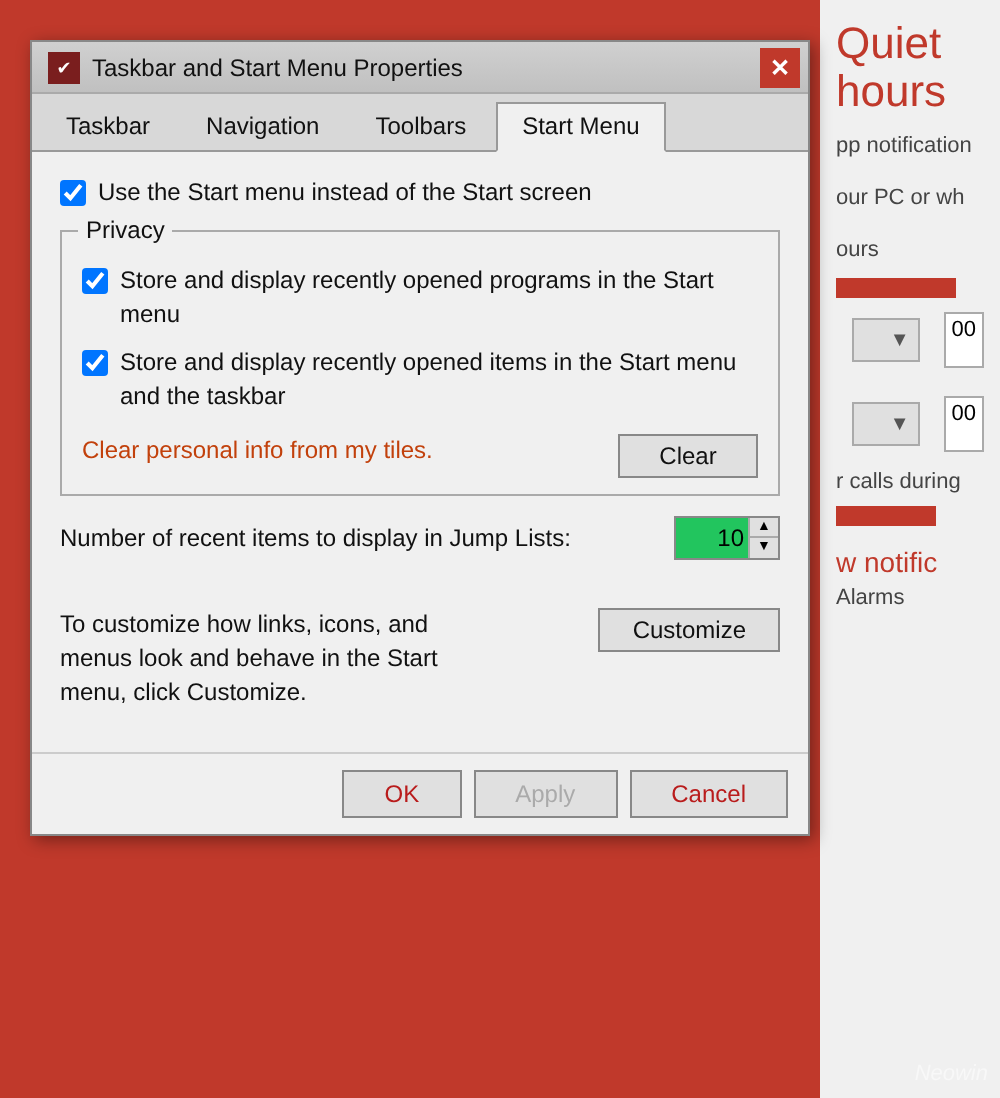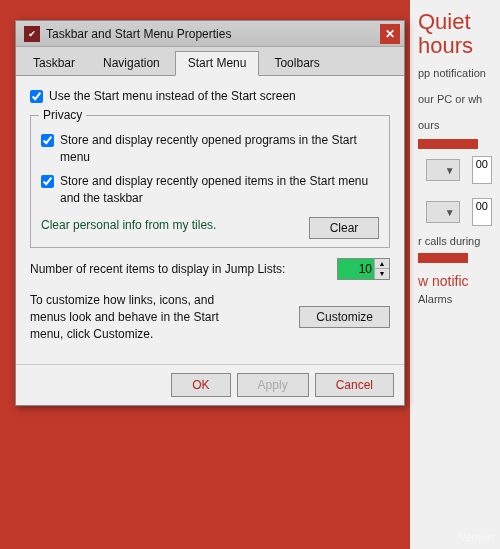--- a/index.html
+++ b/index.html
@@ -192,21 +192,21 @@
 
     .clear-section {
       display: flex;
       align-items: flex-start;
       justify-content: space-between;
       margin-top: 10px;
       padding: 0 0;
     }
     .clear-label {
       font-size: 12px;
-      color: #14532d;
+      color: #c2410c;
       max-width: 200px;
       line-height: 1.4;
     }
     .btn {
       background: #e0e0e0;
       border: 1px solid #888;
       padding: 3px 16px;
       font-size: 12px;
       cursor: pointer;
       color: #111;
@@ -252,23 +252,23 @@
       line-height: 1;
       display: flex;
       align-items: center;
       justify-content: center;
       padding: 0;
     }
     .spin-up { border-bottom: 1px solid #aaa; }
 
     .customize-section {
       display: flex;
-      align-items: center;
+      align-items: flex-start;
       justify-content: space-between;
-      margin-top: 12px;
+      margin-top: 24px;
     }
     .customize-label {
       font-size: 12px;
       color: #111;
       max-width: 200px;
       line-height: 1.4;
     }
 
     .dialog-footer {
       display: flex;
@@ -340,22 +340,22 @@
         <span style="color:white;font-size:9px;">✔</span>
       </div>
       <span class="dialog-title">Taskbar and Start Menu Properties</span>
     </div>
     <button class="close-btn">✕</button>
   </div>
 
   <div class="tabs">
     <div class="tab">Taskbar</div>
     <div class="tab">Navigation</div>
+    <div class="tab">Toolbars</div>
     <div class="tab active">Start Menu</div>
-    <div class="tab">Toolbars</div>
   </div>
 
   <div class="dialog-content">
     <div class="checkbox-row">
       <input type="checkbox" checked="" style="">
       <label class="checkbox-label">Use the Start menu instead of the Start screen</label>
     </div>
 
     <div class="group-box">
       <span class="group-box-title">Privacy</span>

